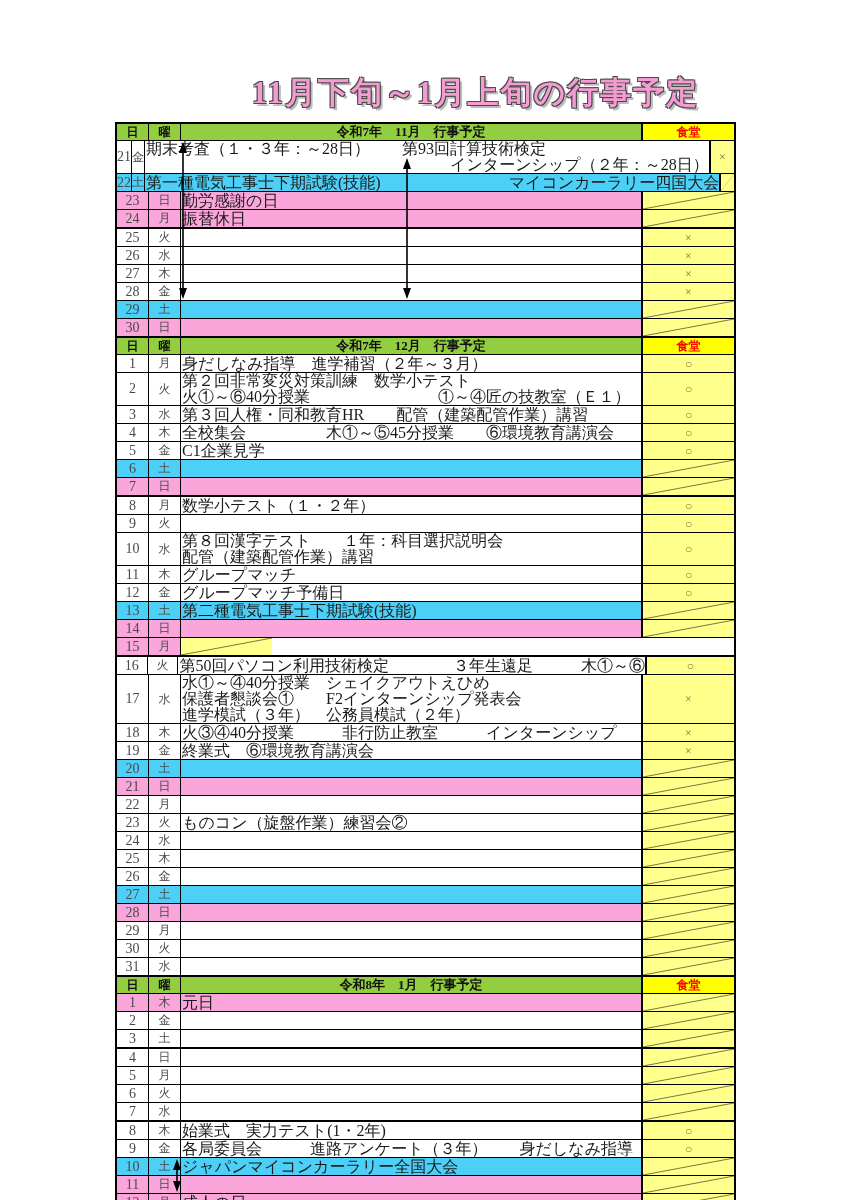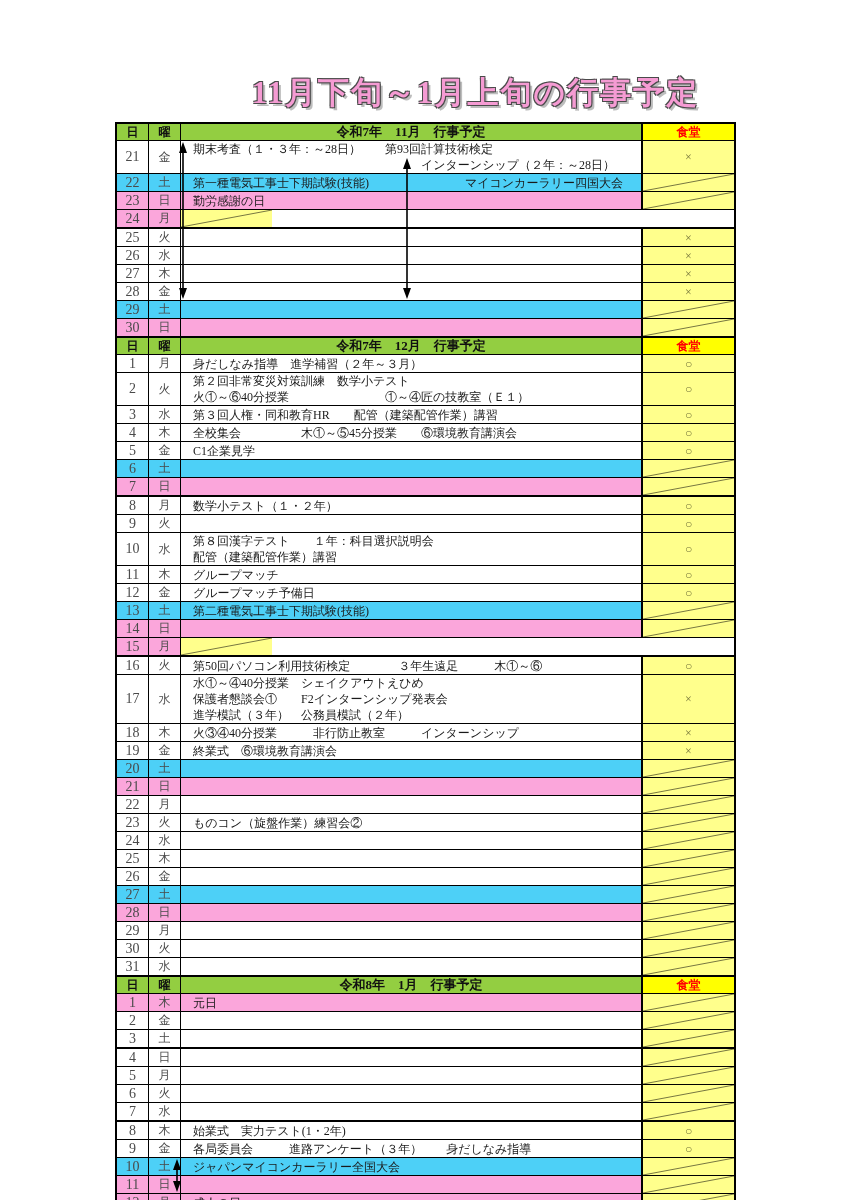--- a/index.html
+++ b/index.html
@@ -14,21 +14,21 @@
   .row{display:flex;align-items:stretch;min-height:16px;border-bottom:1px solid #000;}
   .row:last-of-type{border-bottom:0;}
   .row.tt{border-top:1px solid #000;}
   .c{box-sizing:border-box;}
   .day{width:32px;border-right:1px solid #000;display:flex;align-items:center;justify-content:center;
        font-size:14px;color:#4a4a4a;}
   .wd{width:32px;border-right:1px solid #000;display:flex;align-items:center;justify-content:center;
       font-size:12px;color:#4a4a4a;}
   .ev{flex:1;border-right:2px solid #000;display:flex;flex-direction:column;justify-content:center;}
   .can{width:91px;background:#FFFF8C;position:relative;display:flex;align-items:center;justify-content:center;}
-  .evline{line-height:16px;font-size:12px;color:#1a1a1a;padding-left:12px;white-space:pre;}
+  .evline{line-height:16px;font-size:16px;color:#1a1a1a;padding-left:1px;white-space:pre;}
   .sat .day,.sat .wd,.sat .ev{background:#4DD0F7;}
   .hol .day,.hol .wd,.hol .ev{background:#FBA6DB;}
   .hrow{height:16px;}
   .hrow .day,.hrow .wd,.hrow .ev{background:#93CE41;}
   .hrow .hc{font-weight:bold;color:#111;}
   .hrow .ev{align-items:center;font-size:13px;line-height:16px;text-align:center;}
   .hrow .day,.hrow .wd{font-size:12px;color:#111;}
   .hrow .can{background:#FFFF00;color:#FF0000;font-weight:bold;font-size:12px;}
   .sym{font-size:12px;color:#76763B;line-height:16px;}
   .diag{position:absolute;left:0;top:0;width:100%;height:100%;}
@@ -78,20 +78,23 @@
         </div>
         <div class="c can">
           <svg class="diag" viewBox="0 0 100 100" preserveAspectRatio="none">
             <line x1="0" y1="100" x2="100" y2="0"></line>
           </svg>
         </div>
       </div>
       <div class="row hol">
         <div class="c day">24</div>
         <div class="c wd">月</div>
+        <div class="c ev">
+          <div class="evline">振替休日</div>
+        </div>
         <div class="c can">
           <svg class="diag" viewBox="0 0 100 100" preserveAspectRatio="none">
             <line x1="0" y1="100" x2="100" y2="0"></line>
           </svg>
         </div>
       </div>
       <div class="row tt">
         <div class="c day">25</div>
         <div class="c wd">火</div>
         <div class="c ev"></div>

